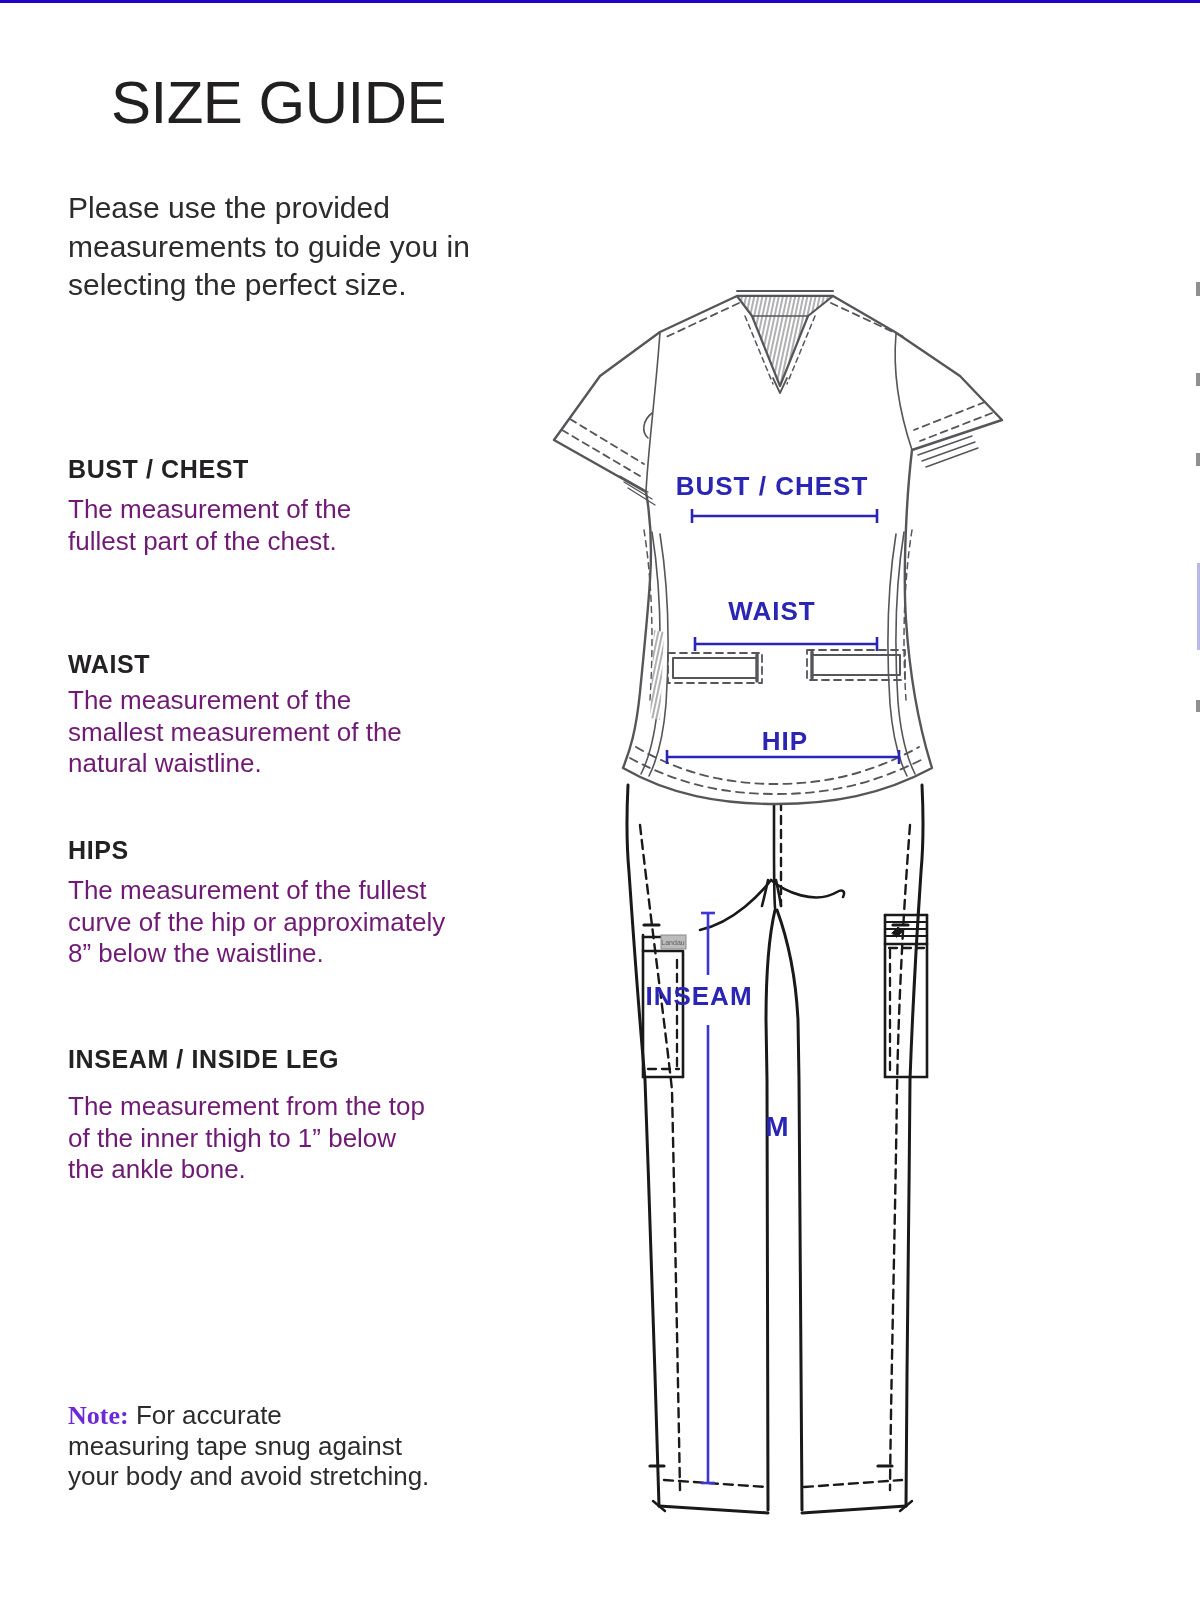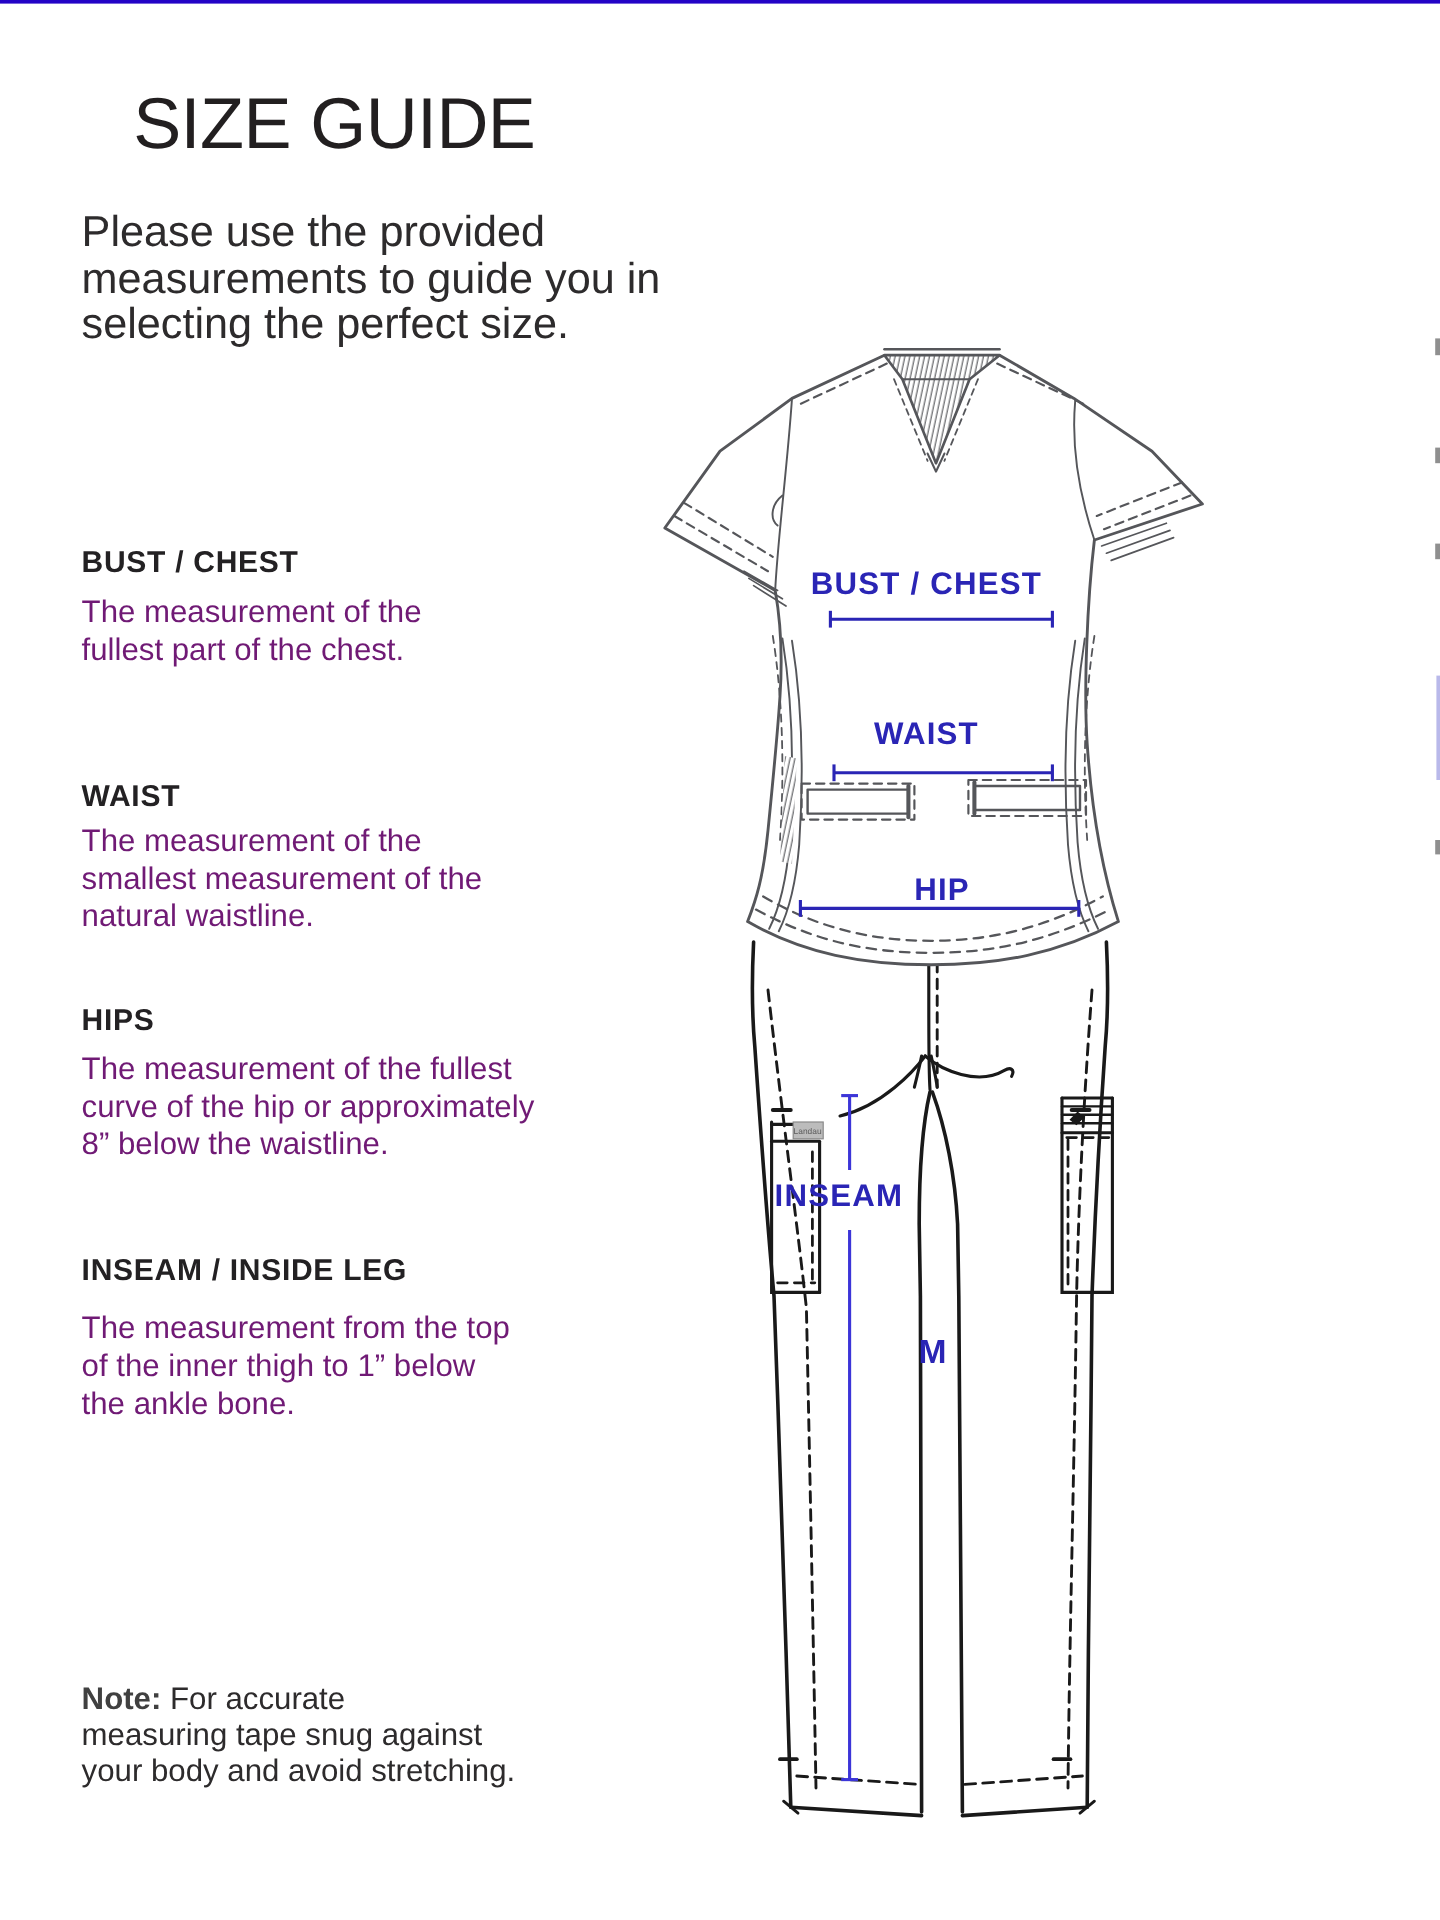--- a/index.html
+++ b/index.html
@@ -4,30 +4,30 @@
 <style>
   html,body{margin:0;padding:0;background:#ffffff;}
   body{width:1200px;height:1600px;position:relative;overflow:hidden;
        font-family:"Liberation Sans", sans-serif;color:#2d2b2c;}
   .abs{position:absolute;}
   
   #top-border{left:0;top:0;width:1200px;height:3px;background:#2303c6;}
   
   #page-title{left:67px;top:66px;font-size:60px;line-height:73px;font-weight:400;
               color:#221f20;letter-spacing:-.5px;white-space:nowrap;margin-left:44px;}
-  #intro{left:68px;top:174px;font-size:36px;line-height:38.5px;color:#2d2b2c;}
+  #intro{left:68px;top:189px;font-size:30px;line-height:38.5px;color:#2d2b2c;}
   .sec-heading{left:68px;font-size:25px;line-height:25px;font-weight:700;
                color:#232123;letter-spacing:.6px;white-space:nowrap;}
   .sec-body{left:68px;font-size:26px;line-height:31.5px;color:#701a75;}
   #h-bust{top:457px;} #b-bust{top:494px;}
   #h-waist{top:652px;} #b-waist{top:685px;}
   #h-hips{top:838px;} #b-hips{top:875px;}
   #h-inseam{top:1047px;} #b-inseam{top:1078px;margin-top:13px;}
   #note{left:68px;top:1400px;font-size:26px;line-height:30px;color:#2d2b2c;}
-  #note b{color:#404040;}
+  #note b{color:#6d28d9;font-family:Liberation Serif, serif;}
   
   #drawing{left:540px;top:280px;width:520px;height:1260px;}
   
   .edge-dash{left:1196px;width:4px;background:#8f8f8f;}
   #edge-d1{top:282px;height:14px;} #edge-d2{top:373px;height:13px;}
   #edge-d3{top:453px;height:13px;} #edge-d4{top:700px;height:12px;}
   #edge-line{left:1197px;top:563px;width:3px;height:87px;background:#b9b9ea;}
   svg text{font-family:"Liberation Sans", sans-serif;}
 </style>
 </head>

